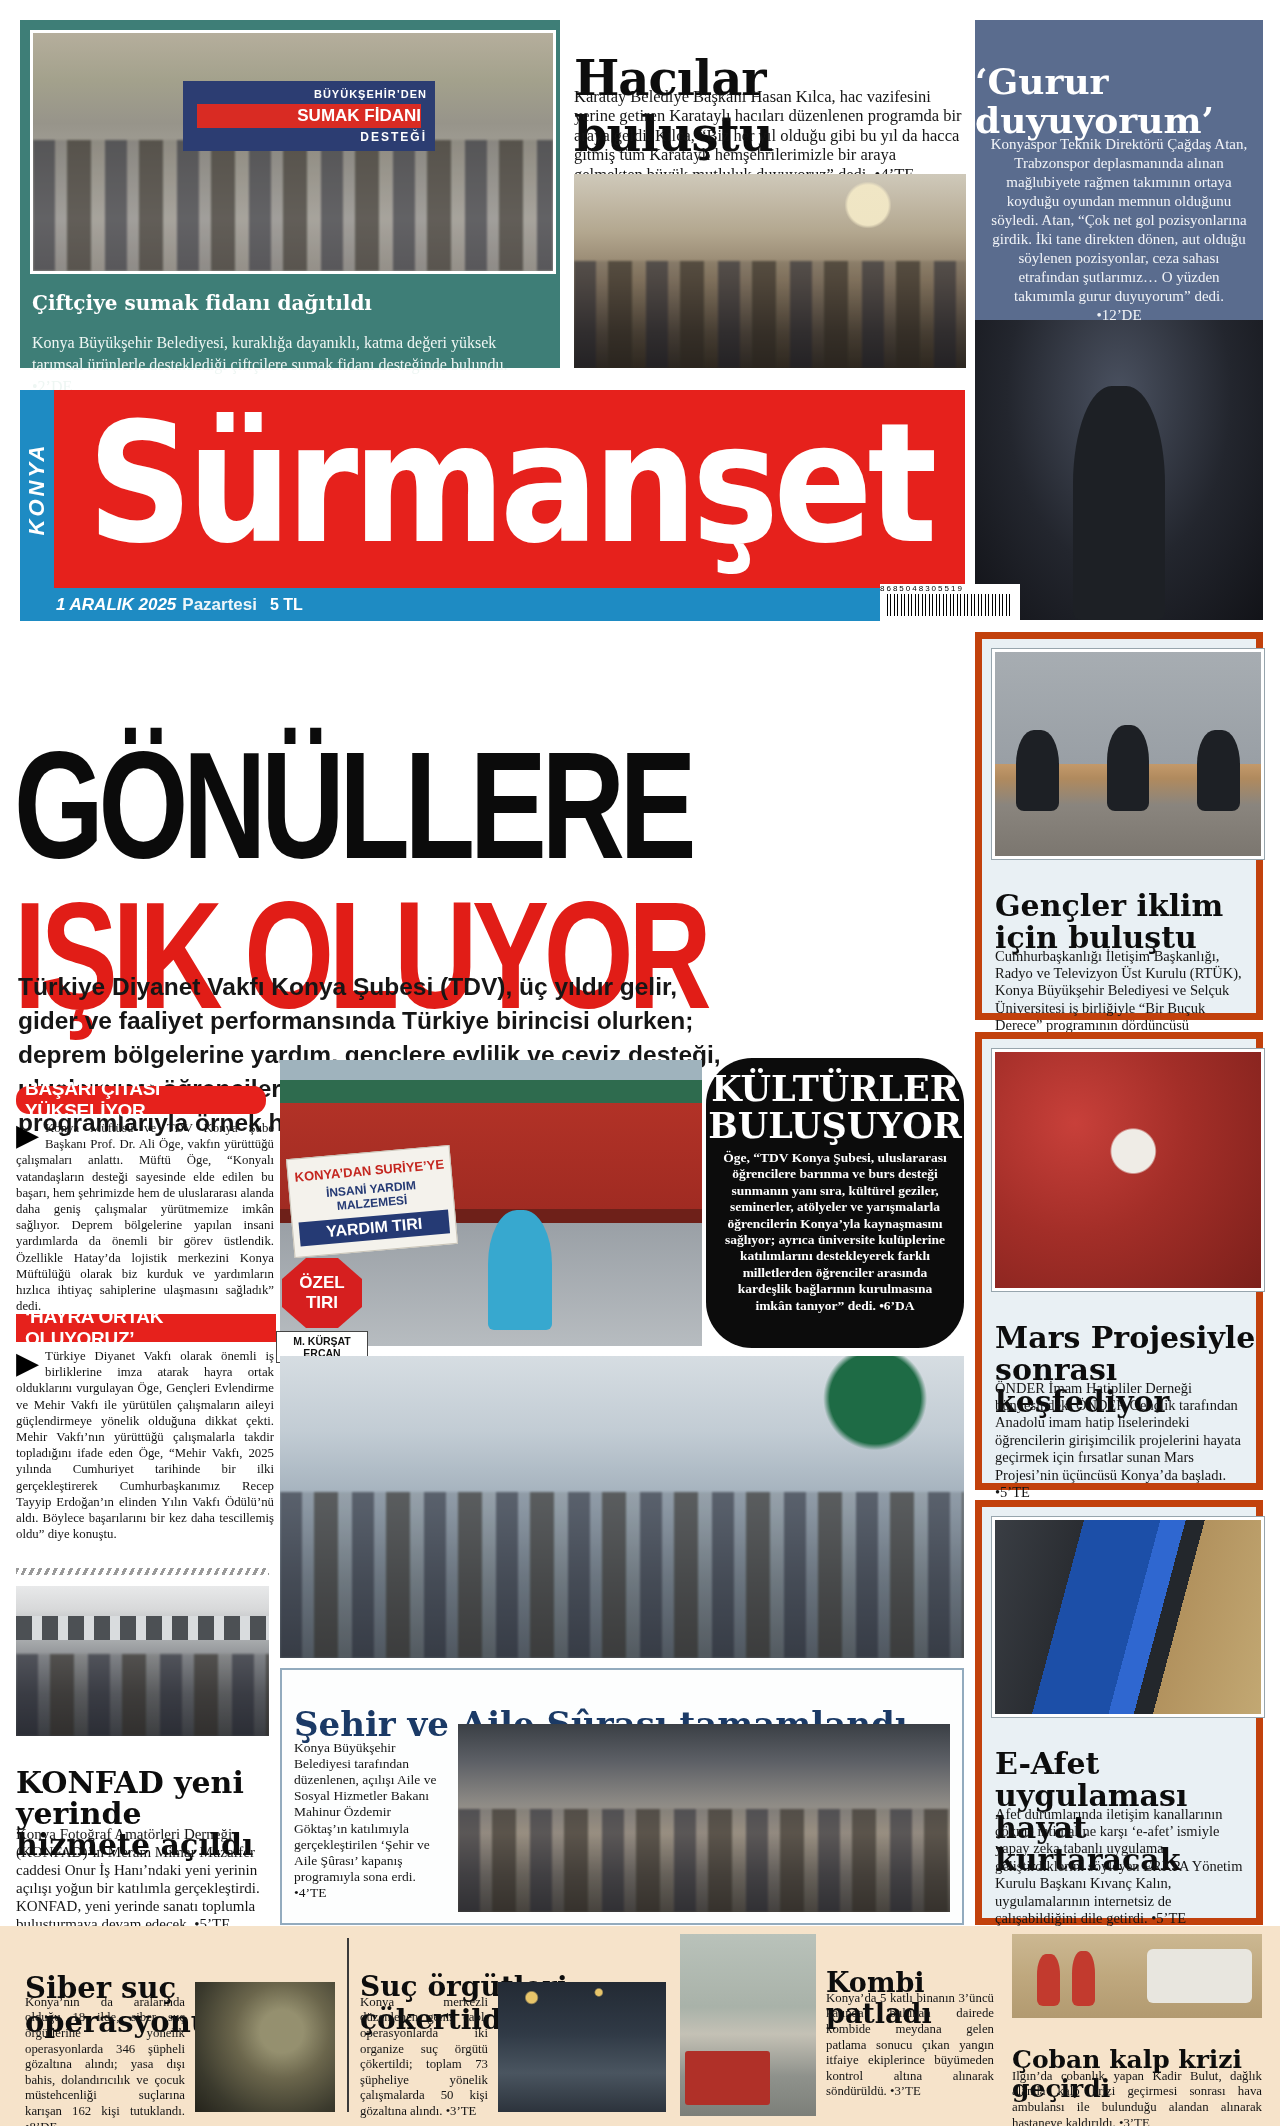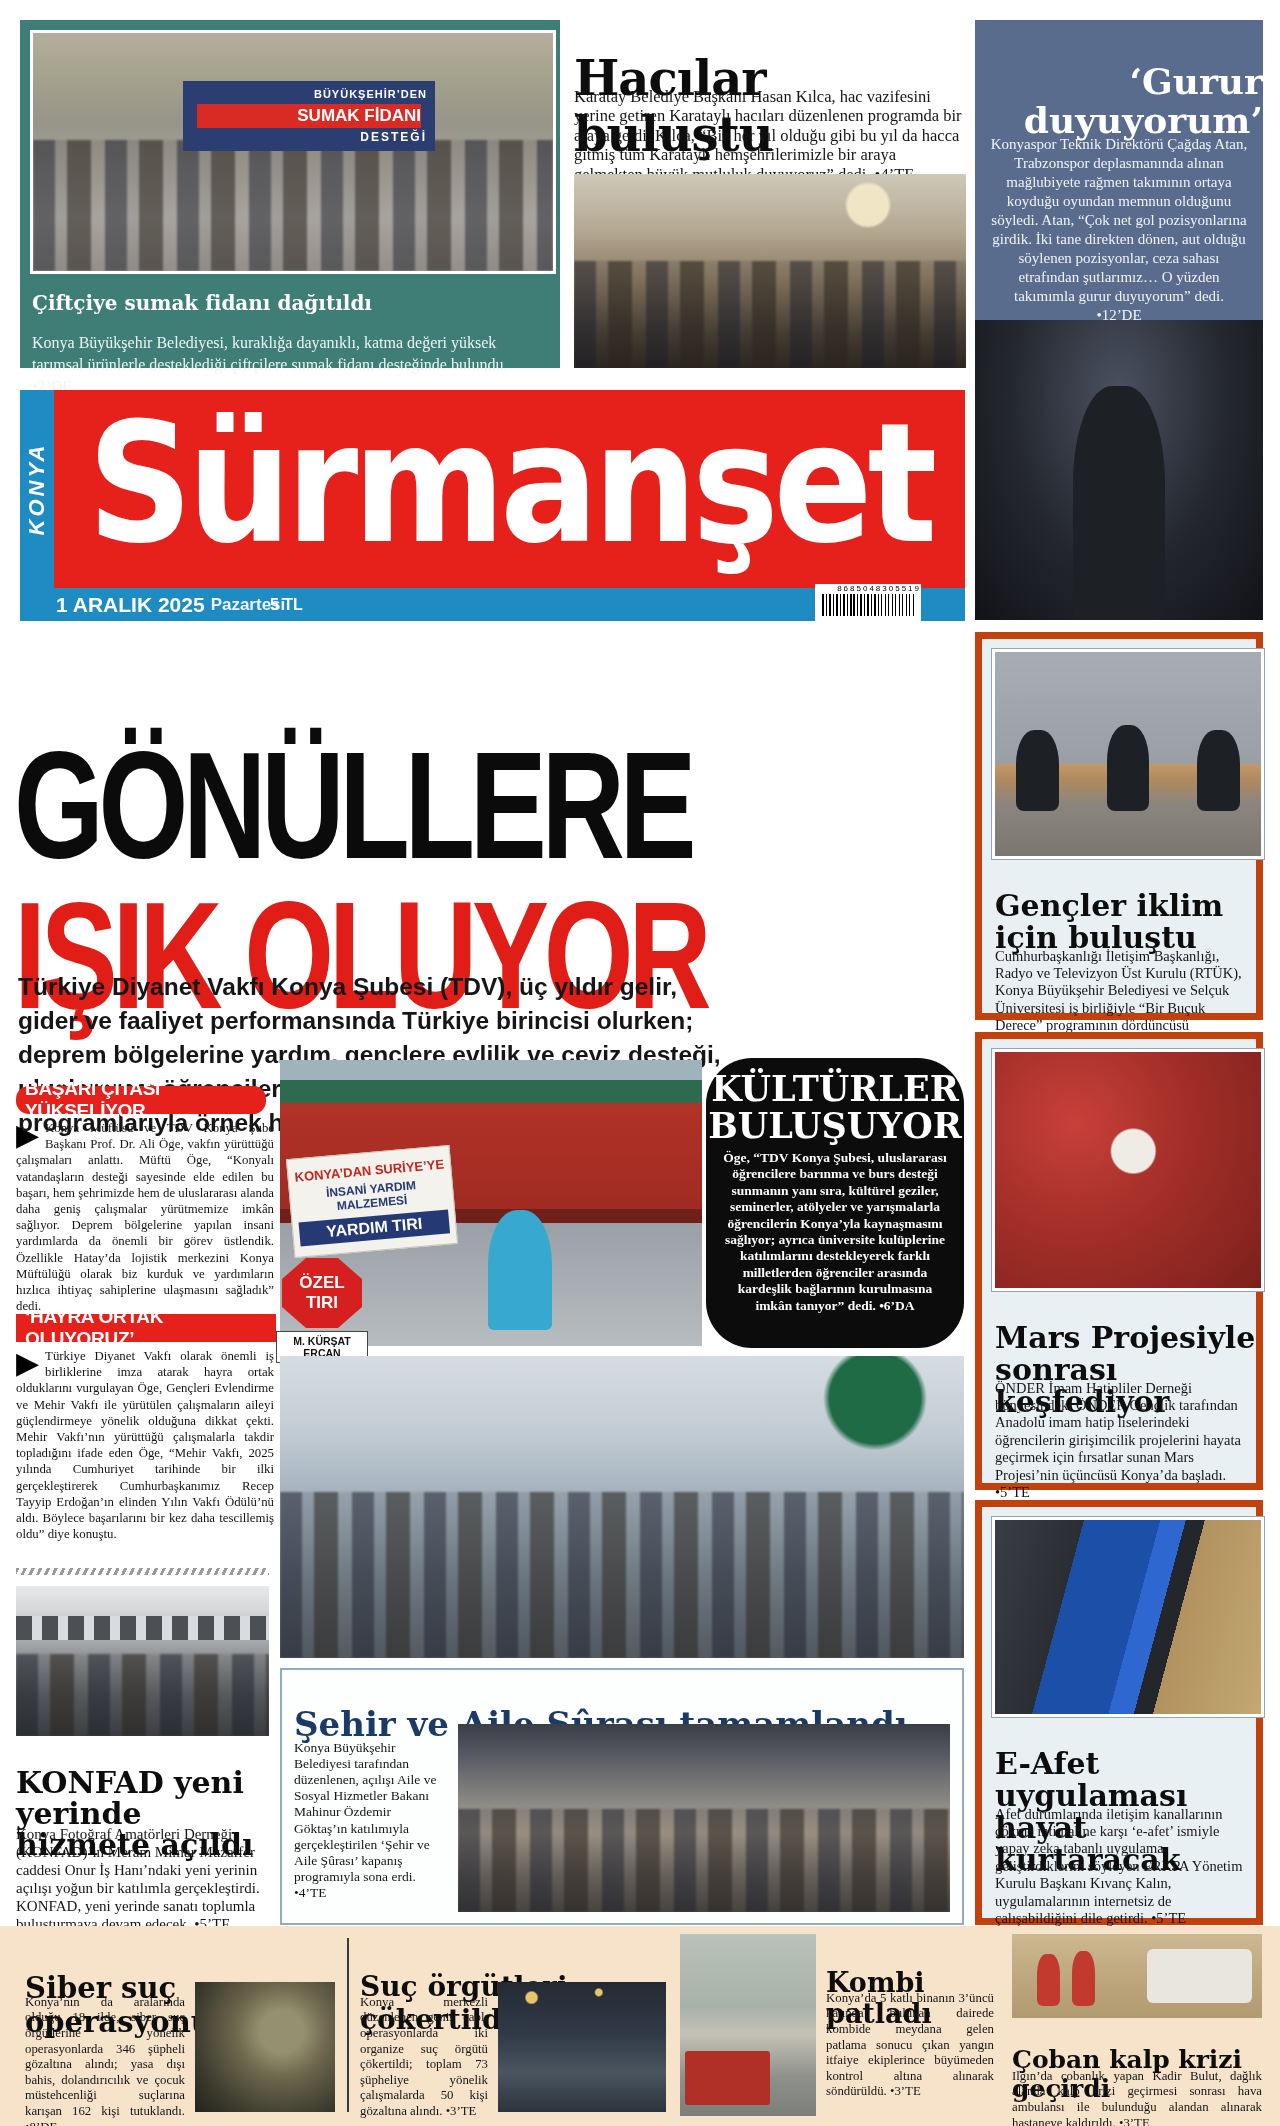--- a/index.html
+++ b/index.html
@@ -32,39 +32,39 @@
 
   
   .hacilar-title{position:absolute;left:574px;top:10px;width:392px;font-size:48px;letter-spacing:-1px;}
   .hacilar-body{position:absolute;left:574px;top:70px;width:392px;font-size:16.5px;line-height:19.5px;}
   .ph-hacilar{left:574px;top:174px;width:392px;height:194px;
       background:radial-gradient(circle at 75% 16%,rgba(242,232,198,.95) 0 6%,rgba(242,232,198,0) 7%),
                  linear-gradient(180deg,#cfc9ba 0%,#b3a78f 30%,#8a7a64 55%,#4a4136 82%,#2e2820 100%);}
 
   
   .gurur-box{position:absolute;left:975px;top:20px;width:288px;height:600px;background:#5a6c8e;}
-  .gurur-title{position:absolute;left:0;top:12px;width:100%;text-align:right;font-size:36px;line-height:39px;color:#fff;}
+  .gurur-title{position:absolute;left:0;top:12px;width:100%;text-align:left;font-size:36px;line-height:39px;color:#fff;}
   .gurur-body{position:absolute;left:15px;top:100px;width:258px;text-align:center;font-size:15px;line-height:19px;color:#f2f4f8;}
   .ph-gurur{left:0;top:300px;width:288px;height:300px;
       background:radial-gradient(ellipse at 50% 25%,#4a5160 0%,#23262e 55%,#121318 100%);}
 
   
   .konya-strip{position:absolute;left:20px;top:390px;width:34px;height:198px;background:#1e8bc3;}
   .konya-strip span{position:absolute;left:50%;top:50%;transform:translate(-50%,-50%) rotate(-90deg);
       font-style:italic;font-weight:bold;font-size:22px;color:#fff;letter-spacing:3px;white-space:nowrap;}
   .masthead-red{position:absolute;left:54px;top:390px;width:911px;height:198px;background:#e6211c;
       display:flex;align-items:center;justify-content:center;overflow:hidden;}
   .masthead-title{font-family:"DejaVu Sans",sans-serif;font-weight:bold;font-size:166px;color:#fff;
       letter-spacing:-6px;transform:scaleX(.88);white-space:nowrap;margin-top:-12px;}
   .date-bar{position:absolute;left:20px;top:588px;width:945px;height:33px;background:#1e8bc3;
       display:flex;align-items:center;color:#fff;}
-  .date-bar .d1{font-weight:bold;font-size:21px;margin-left:36px;}
+  .date-bar .d1{font-weight:bold;font-size:17px;margin-left:36px;font-style:italic;}
   .date-bar .d2{font-size:17px;font-weight:bold;opacity:.92;margin-left:6px;}
   .date-bar .price{position:absolute;left:250px;font-weight:bold;font-size:16px;}
-  .barcode{position:absolute;left:815px;top:584px;width:106px;height:37px;background:#fff;text-align:right;}
+  .barcode{position:absolute;left:880px;top:584px;width:140px;height:37px;background:#fff;text-align:left;}
   .barcode .num{font-size:8px;letter-spacing:2px;color:#000;line-height:10px;}
   .barcode .bars{height:22px;margin:0 7px;
       background:repeating-linear-gradient(90deg,#000 0 1.5px,#fff 1.5px 3.5px,#000 3.5px 4.5px,#fff 4.5px 7px);}
 
   
   .hero1,.hero2{position:absolute;left:14px;font-family:"Liberation Sans",sans-serif;font-weight:bold;
       font-size:152px;line-height:150px;letter-spacing:-7px;white-space:nowrap;
       transform:scaleX(.76);transform-origin:0 0;}
   .hero1{top:628px;color:#0b0b0b;}
   .hero2{top:778px;color:#e11d17;}

